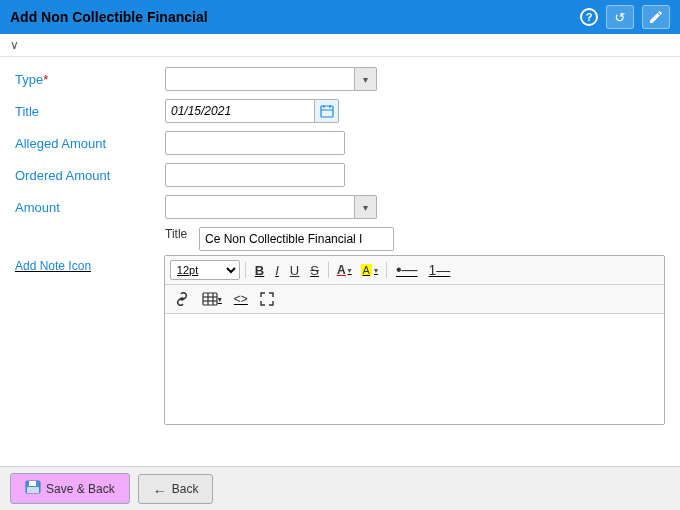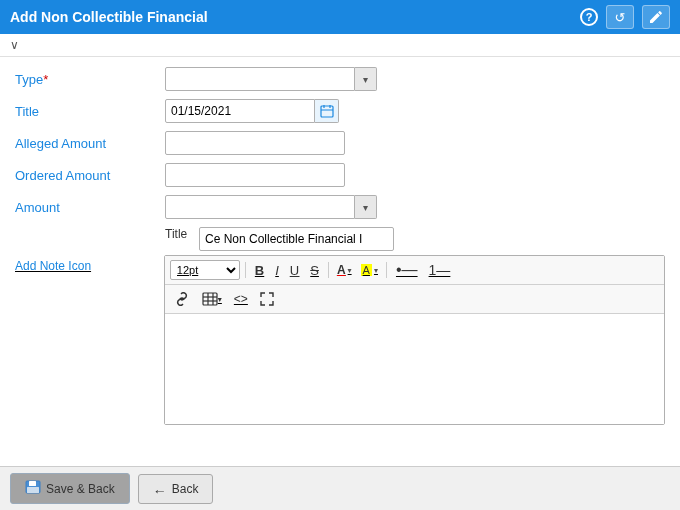--- a/index.html
+++ b/index.html
@@ -11,21 +11,21 @@
       color: #fff;
       display: flex;
       align-items: center;
       padding: 0 10px;
       height: 34px;
       gap: 8px;
     }
     .header-title {
       font-size: 14px;
       font-weight: bold;
-      color: #ffffff;
+      color: #000000;
       flex: 1;
     }
     .header-icon-btn {
       background: rgba(255,255,255,0.2);
       border: 1px solid rgba(255,255,255,0.4);
       border-radius: 3px;
       color: #fff;
       width: 28px;
       height: 24px;
       display: flex; align-items: center; justify-content: center;
@@ -105,20 +105,21 @@
       display: flex;
       align-items: center;
     }
     .date-input {
       width: 150px;
       border: 1px solid #b0b0b0;
       height: 24px;
       padding: 0 5px;
       font-size: 12px;
       border-radius: 2px 0 0 2px;
+      font-style: italic;
     }
     .date-icon {
       background: #e8f4fd;
       border: 1px solid #b0b0b0;
       border-left: none;
       height: 24px;
       width: 24px;
       display: flex; align-items: center; justify-content: center;
       cursor: pointer;
       color: #1a87e0;
@@ -284,21 +285,21 @@
       gap: 5px;
       padding: 6px 14px;
       border: 1px solid #aaa;
       border-radius: 3px;
       background: #e8e8e8;
       cursor: pointer;
       font-size: 12px;
       color: #333;
     }
     .footer-btn .btn-icon { font-size: 14px; }
-    .btn-save { background: #a3a3a3; border-color: #9ab; }
+    .btn-save { background: #f0abfc; border-color: #9ab; }
     .btn-back { background: #e8e8e8; }
   </style>
 </head>
 <body>
 
 <div class="header">
   <span class="header-title">Add Non Collectible Financial</span>
   <div class="help-circle">?</div>
   <div class="header-icon-btn">↺</div>
   <div class="header-icon-btn">

